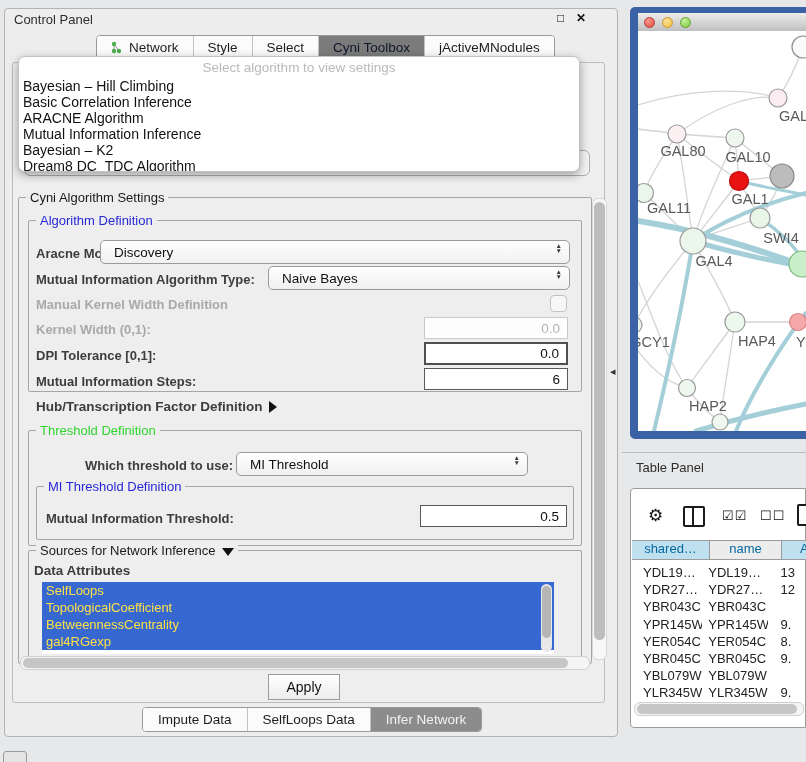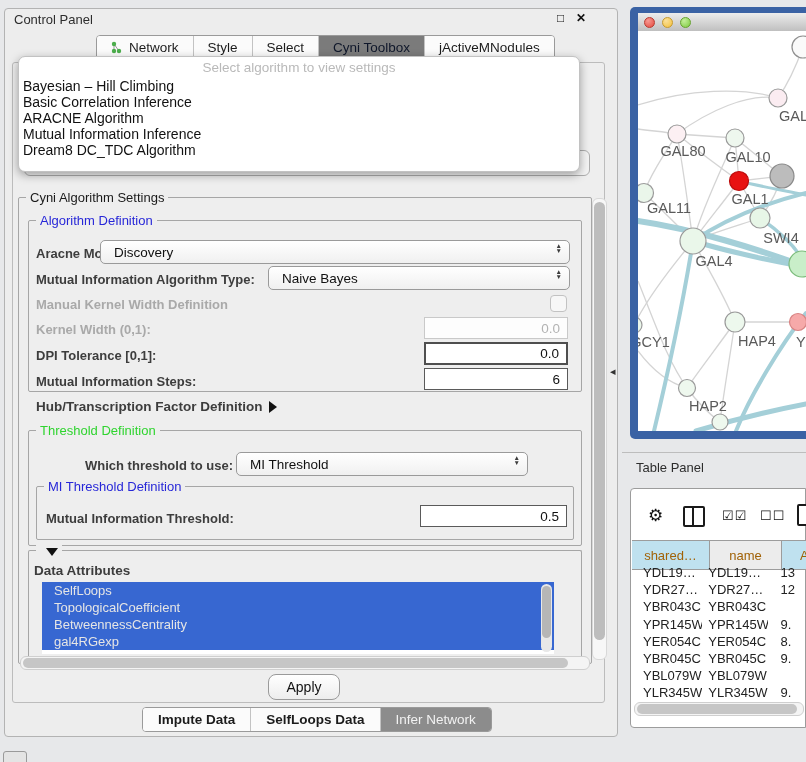--- a/index.html
+++ b/index.html
@@ -50,32 +50,32 @@
          justify-content:flex-end;padding-right:7px;z-index:7}
   .field.dis{border:1px solid #c9c9c9;color:#b3b3b3;background:#fdfdfd}
   .field.strong{border-width:2px;border-color:#4f4f4f}
   .chk{position:absolute;width:15px;height:15px;border:1px solid #c2c2c2;border-radius:4px;
        background:#f7f7f7;z-index:7}
   .tri{display:inline-block;width:0;height:0;vertical-align:middle}
   .tri.right{border-left:8px solid #111;border-top:6px solid transparent;border-bottom:6px solid transparent;margin-left:6px}
   .tri.down{border-top:8px solid #111;border-left:6px solid transparent;border-right:6px solid transparent;margin-left:6px}
   
   .attrlist{left:42px;top:582px;width:512px;height:72px;background:#fff;overflow:hidden;z-index:7}
-  .attr{height:17px;background:#3767d1;color:#e5e5e5;font-size:13px;display:flex;align-items:center;
-        padding-left:12px}
+  .attr{height:17px;background:#3767d1;color:#fde047;font-size:13px;display:flex;align-items:center;
+        padding-left:4px}
   .vscroll{position:absolute;border-radius:6px;background:#f7f7f7;border:1px solid #d8d8d8;z-index:8}
   .vthumb{position:absolute;left:1px;right:1px;background:#bdbdbd;border-radius:6px}
   .hscroll{position:absolute;height:12px;border-radius:6px;background:#f4f4f4;border:1px solid #cfcfcf;z-index:8}
   .hthumb{position:absolute;top:1px;bottom:1px;background:#c6c6c6;border-radius:6px}
-  .applybtn{left:268px;top:674px;width:70px;height:24px;border:1px solid #9a9a9a;border-radius:8px;
+  .applybtn{left:268px;top:674px;width:70px;height:24px;border:1px solid #9a9a9a;border-radius:0;
             background:linear-gradient(#ffffff,#ededed);font-size:14px;color:#111;display:flex;
             align-items:center;justify-content:center;z-index:7}
   .btabs{left:142px;top:707px;height:23px;display:flex;border:1px solid #9a9a9a;border-radius:4px;
          overflow:hidden;background:#fbfbfb;z-index:7}
-  .btab{display:flex;align-items:center;justify-content:center;font-size:13.5px;font-weight:bold;
+  .btab{display:flex;align-items:center;justify-content:center;font-size:13.5px;font-weight:normal;
         color:#1c1c1c;border-right:1px solid #c3c3c3;padding:0 15px;background:#fbfbfb}
   .btab:last-child{border-right:none}
   .btab.sel{background:#8c8c8c;color:#f2f2f2;font-weight:normal}
   .cutbtn{left:3px;top:751px;width:22px;height:14px;border:1px solid #9a9a9a;border-radius:3px;
           background:#e4e4e4}
   
   .netframe{left:630px;top:7px;width:176px;height:432px;background:#3a62a4;border-radius:5px 0 0 5px}
   .nettitle{left:638px;top:13px;width:168px;height:18px;
             background:linear-gradient(#ececec,#bfbfbf);border-bottom:1px solid #8f8f8f}
   .light{position:absolute;top:4px;width:11px;height:11px;border-radius:50%;box-sizing:border-box}
@@ -85,22 +85,22 @@
   .tpbar{left:622px;top:452px;width:184px;height:30px;background:#e7e8ea;border-top:1px solid #bdbdbd}
   .tptitle{left:636px;top:460px;font-size:13px;color:#2d2d2d}
   .tablewin{left:630px;top:488px;width:176px;height:240px;background:#fff;
             border:1px solid #9c9c9c;border-radius:4px 0 0 4px;box-sizing:border-box;overflow:hidden}
   .ticon{position:absolute;top:505px;font-size:17px;color:#111;z-index:9}
   .colicon{position:absolute;left:683px;top:506px;width:18px;height:17px;border:2px solid #1a1a1a;
            border-radius:2px;z-index:9}
   .colicon:before{content:"";position:absolute;left:7px;top:0;bottom:0;width:2px;background:#1a1a1a}
   .docicon{position:absolute;left:797px;top:504px;width:14px;height:18px;border:2px solid #1a1a1a;
            border-radius:2px;background:#fff;z-index:9}
-  .thead{position:absolute;top:540px;height:30px;box-sizing:border-box;border:1px solid #9c9c9c;
-         border-left:none;font-size:13px;color:#a16207;display:flex;align-items:center;
+  .thead{position:absolute;top:540px;height:20px;box-sizing:border-box;border:1px solid #9c9c9c;
+         border-left:none;font-size:13px;color:#0369a1;display:flex;
          justify-content:center;z-index:9}
   .trows{left:632px;top:564px;width:174px;height:136px;overflow:hidden;font-size:13px;z-index:9}
   .trow{display:flex;height:17.2px;align-items:center}
   .tc1{width:76px;padding-left:11px;box-sizing:border-box;white-space:nowrap;overflow:hidden}
   .tc2{width:72px;padding-left:6px;box-sizing:border-box;white-space:nowrap;overflow:hidden}
   .tc3{width:40px;padding-left:12px;box-sizing:border-box;white-space:nowrap;overflow:hidden}
   .cursor{left:610px;top:365px;z-index:40;font-size:11px;color:#333}
 </style>
 </head>
 <body>
@@ -142,20 +142,21 @@
 <div class="abs ghostcombo">
   <span>gal-filtered sif default node</span>
 </div>
 
 <div class="abs ddown">
   <div class="ddhead">Select algorithm to view settings</div>
   <div class="dditem">Bayesian – Hill Climbing</div>
   <div class="dditem">Basic Correlation Inference</div>
   <div class="dditem bold">ARACNE Algorithm</div>
   <div class="dditem">Mutual Information Inference</div>
+  <div class="dditem">Bayesian – K2</div>
   <div class="dditem">Dream8 DC_TDC Algorithm</div>
 </div>
 
 <div class="box" style="left:18px;top:197px;width:572px;height:465px">
   <span class="bt">Cyni Algorithm Settings</span>
 </div>
 
 <div class="vscroll" style="left:592px;top:198px;width:13px;height:460px">
   <div class="vthumb" style="top:3px;height:438px"></div>
 </div>
@@ -200,21 +201,21 @@
   <span>MI Threshold</span>
   <span class="spin">▲<br>▼</span>
 </div>
 <div class="box" style="left:36px;top:486px;width:536px;height:52px">
   <span class="bt blue">MI Threshold Definition</span>
 </div>
 <div class="lbl" style="left:46px;top:511px">Mutual Information Threshold:</div>
 <div class="field" style="left:420px;top:505px;width:147px">0.5</div>
 
 <div class="box" style="left:28px;top:550px;width:552px;height:112px;border-bottom:none">
-  <span class="bt"><span class="tri down"></span></span>
+  <span class="bt"><span>Sources for Network Inference</span><span class="tri down"></span></span>
 </div>
 <div class="lbl" style="left:34px;top:563px;font-size:13.5px">Data Attributes</div>
 <div class="abs attrlist">
   <div class="attr">SelfLoops</div>
   <div class="attr">TopologicalCoefficient</div>
   <div class="attr">BetweennessCentrality</div>
   <div class="attr">gal4RGexp</div>
 </div>
 <div class="vscroll" style="left:541px;top:584px;width:11px;height:68px;border:none;background:#e8e8e8">
   <div class="vthumb" style="top:2px;height:52px;background:#b6b6b6"></div>

